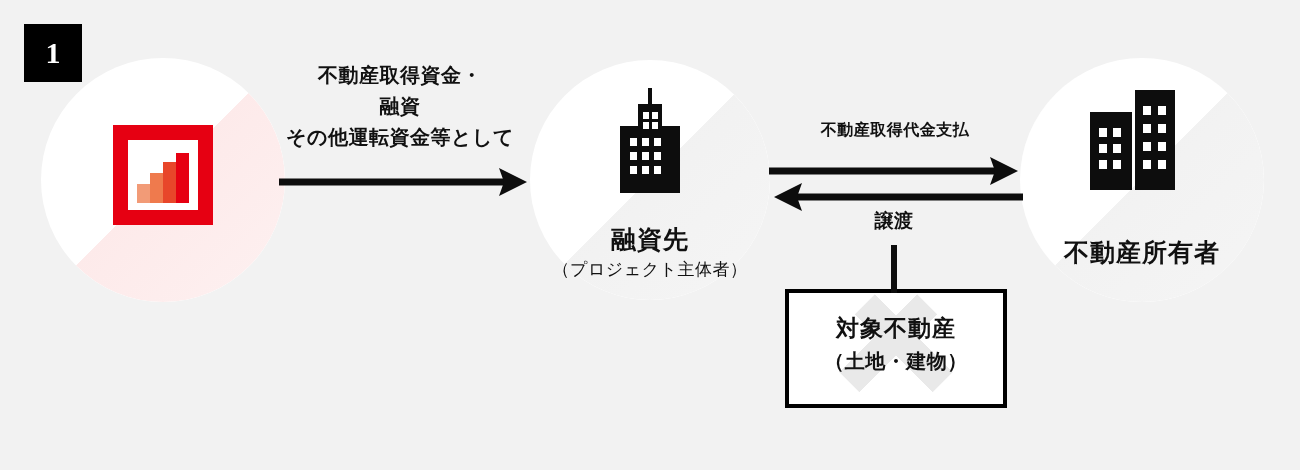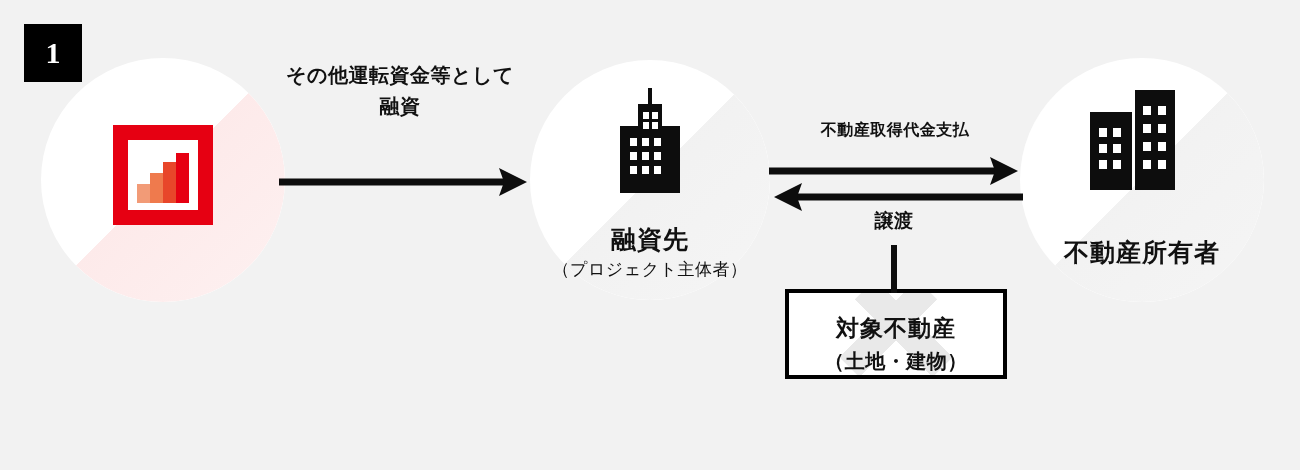--- a/index.html
+++ b/index.html
@@ -164,21 +164,21 @@
   
   .arrow-svg { position: absolute; z-index: 15; overflow: visible; }
   .arw-loan  { left: 275px; top: 160px; }
   .arw-pair  { left: 765px; top: 155px; }
   .conn-svg  { left: 880px; top: 245px; z-index: 15; }
 
   
   .prop-box {
     position: absolute;
     left: 785px; top: 289px;
-    width: 222px; height: 90px;
+    width: 222px; height: 119px;
     background: #ffffff;
     border: 4px solid #000000;
     box-sizing: border-box;
     z-index: 12;
     overflow: hidden;
   }
   .prop-watermark {
     position: absolute;
     left: 50%; top: 52%;
     width: 110px; height: 110px;
@@ -278,22 +278,23 @@
   <div class="node-caption cap-mid">
     <div class="caption-main">融資先</div>
     <div class="caption-sub">（プロジェクト主体者）</div>
   </div>
 
   <div class="node-caption cap-right">
     <div class="caption-main">不動産所有者</div>
   </div>
 
   <div class="edge-label label-loan">
+    <div>不動産取得資金・</div>
+    <div>融資</div>
     <div>その他運転資金等として</div>
-    <div>融資</div>
   </div>
 
   <svg class="arrow-svg arw-loan" width="256" height="44" viewBox="0 0 256 44">
     <line x1="4" y1="22" x2="232" y2="22" stroke="#0d0d0d" stroke-width="7"></line>
     <polygon points="252,22 224,8 229,22 224,36" fill="#0d0d0d"></polygon>
   </svg>
 
   <div class="edge-label label-pay">
     <div>不動産取得代金支払</div>
   </div>

